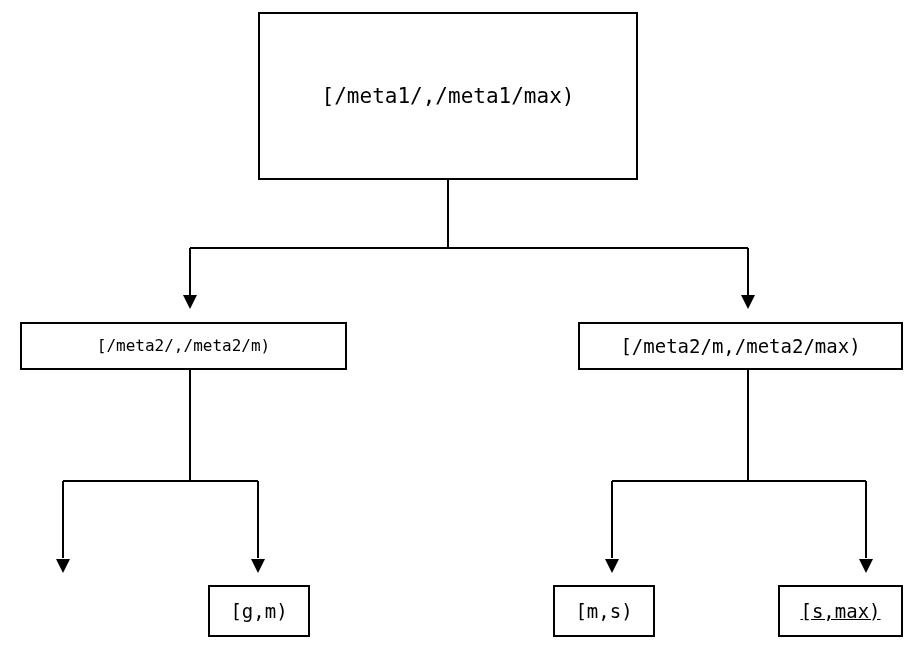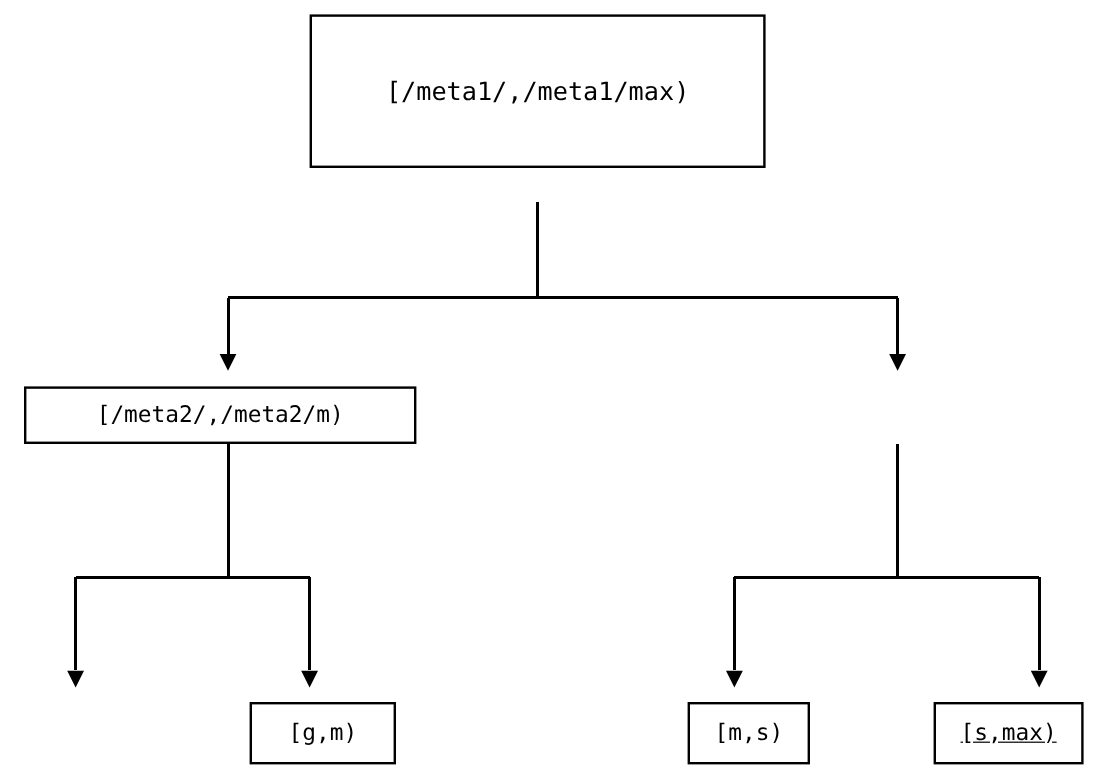--- a/index.html
+++ b/index.html
@@ -40,45 +40,45 @@
     letter-spacing: 0px;
   }
   .node-label {
     display: block;
     line-height: 1;
   }
   .node-root {
     left: 258px;
     top: 12px;
     width: 380px;
-    height: 128px;
+    height: 168px;
     font-size: 21px;
   }
   .node-mid-left {
     left: 20px;
     top: 322px;
     width: 327px;
     height: 48px;
-    font-size: 19px;
+    font-size: 16px;
   }
   .node-mid-right {
     left: 578px;
     top: 322px;
     width: 325px;
     height: 48px;
     font-size: 19px;
   }
   .node-leaf {
     top: 585px;
     height: 52px;
     font-size: 19px;
   }
   .leaf-ag   { left: 8px;   width: 100px; }
-  .leaf-gm   { left: 208px; width: 122px; }
-  .leaf-ms   { left: 553px; width: 102px; margin-left: 20px; }
+  .leaf-gm   { left: 208px; width: 102px; }
+  .leaf-ms   { left: 553px; width: 102px; }
   .leaf-smax { left: 778px; width: 125px; text-decoration: underline; }
 </style>
 </head>
 <body>
 
 <div id="diagram-root">
 
   <svg id="edge-layer" width="912" height="652" viewBox="0 0 912 652" xmlns="http://www.w3.org/2000/svg" aria-hidden="true">
 
     <g stroke="#000000" stroke-width="2.5" fill="none" shape-rendering="crispEdges">
@@ -110,20 +110,23 @@
   </svg>
 
   <div class="node-box node-root">
     <span class="node-label">[/meta1/,/meta1/max)</span>
   </div>
 
   <div class="node-box node-mid-left">
     <span class="node-label">[/meta2/,/meta2/m)</span>
   </div>
 
+  <div class="node-box node-mid-right">
+    <span class="node-label">[/meta2/m,/meta2/max)</span>
+  </div>
 
 
   <div class="node-box node-leaf leaf-gm">
     <span class="node-label">[g,m)</span>
   </div>
 
   <div class="node-box node-leaf leaf-ms">
     <span class="node-label">[m,s)</span>
   </div>
 

